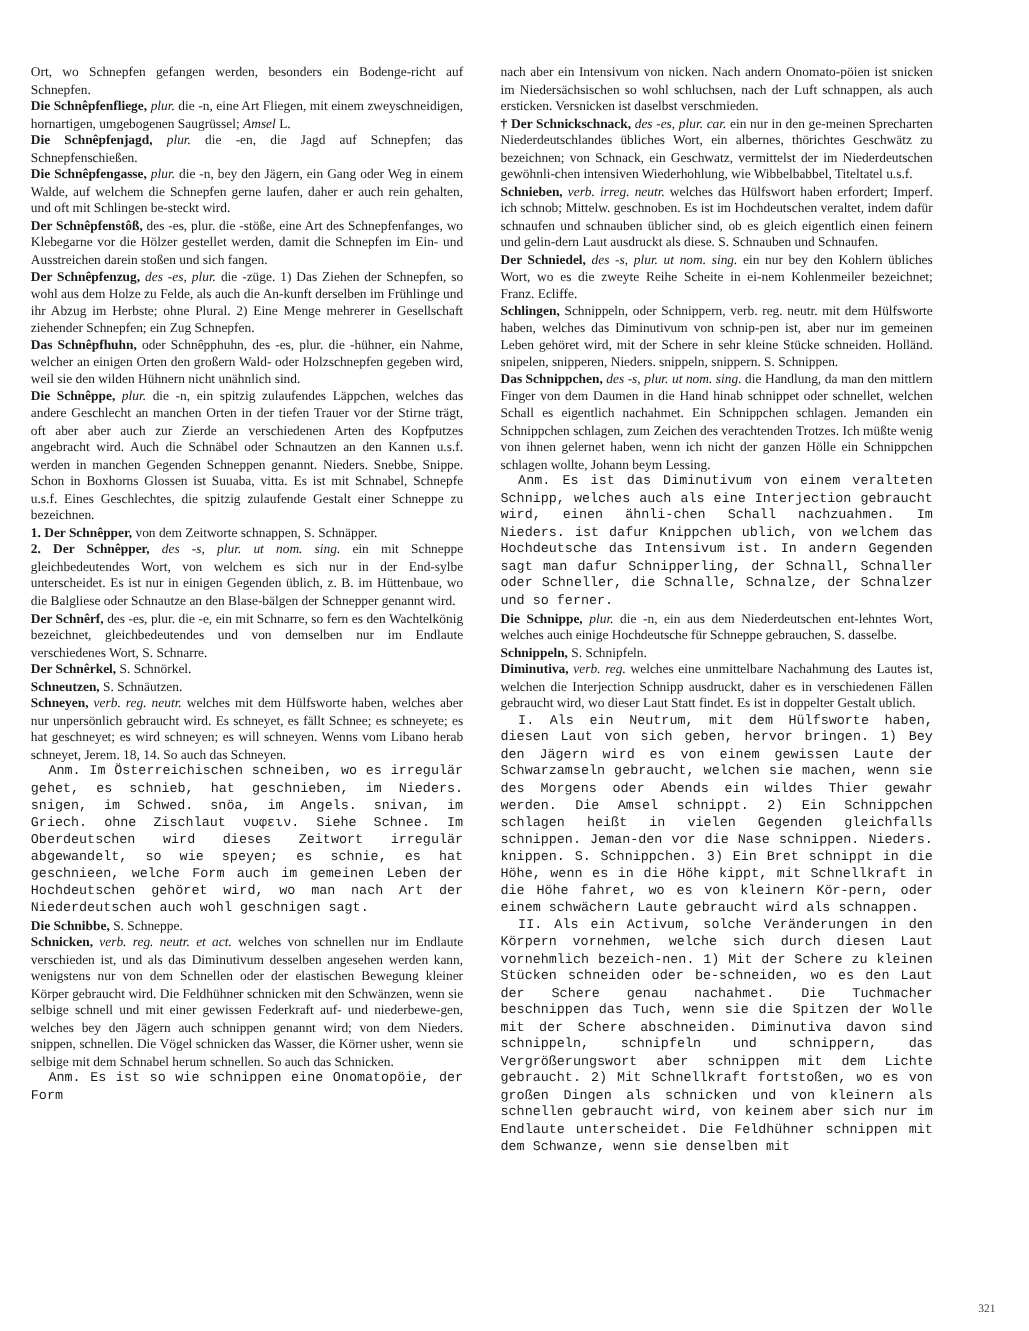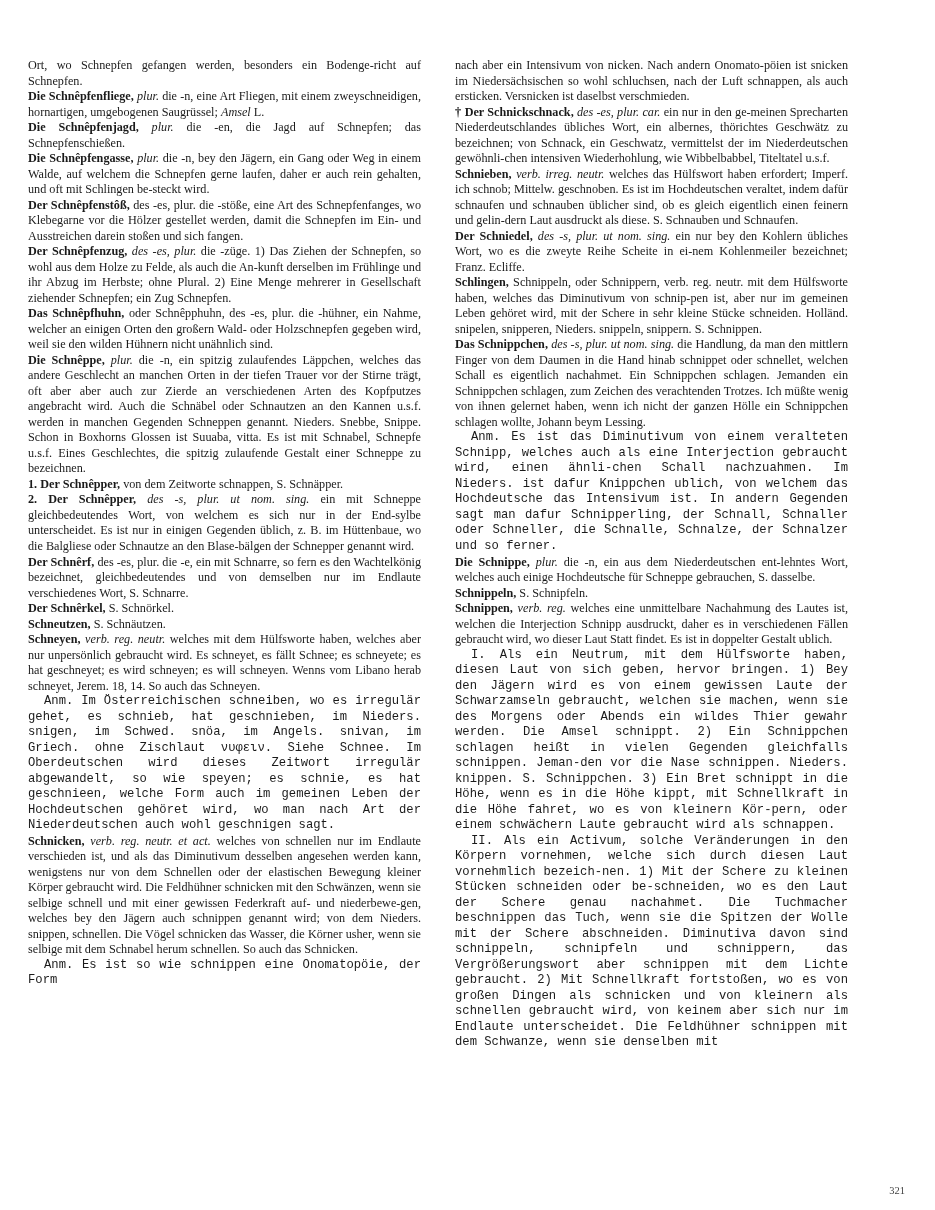--- a/index.html
+++ b/index.html
@@ -67,32 +67,33 @@
         <p><span class="bold">Der Schnêpfenzug,</span><span class="ital"> des -es, plur.</span><span> die -züge. 1) Das Ziehen der Schnepfen, so wohl aus dem Holze zu Felde, als auch die An-kunft derselben im Frühlinge und ihr Abzug im Herbste; ohne Plural. 2) Eine Menge mehrerer in Gesellschaft ziehender Schnepfen; ein Zug Schnepfen.</span></p>
         <p><span class="bold">Das Schnêpfhuhn,</span><span> oder Schnêpphuhn, des -es, plur. die -hühner, ein Nahme, welcher an einigen Orten den großern Wald- oder Holzschnepfen gegeben wird, weil sie den wilden Hühnern nicht unähnlich sind.</span></p>
         <p><span class="bold">Die Schnêppe,</span><span class="ital"> plur.</span><span> die -n, ein spitzig zulaufendes Läppchen, welches das andere Geschlecht an manchen Orten in der tiefen Trauer vor der Stirne trägt, oft aber aber auch zur Zierde an verschiedenen Arten des Kopfputzes angebracht wird. Auch die Schnäbel oder Schnautzen an den Kannen u.s.f. werden in manchen Gegenden Schneppen genannt. Nieders. Snebbe, Snippe. Schon in Boxhorns Glossen ist Suuaba, vitta. Es ist mit Schnabel, Schnepfe u.s.f. Eines Geschlechtes, die spitzig zulaufende Gestalt einer Schneppe zu bezeichnen.</span></p>
         <p><span class="bold">1. Der Schnêpper,</span><span> von dem Zeitworte schnappen, S. Schnäpper.</span></p>
         <p><span class="bold">2. Der Schnêpper,</span><span class="ital"> des -s, plur. ut nom. sing.</span><span> ein mit Schneppe gleichbedeutendes Wort, von welchem es sich nur in der End-sylbe unterscheidet. Es ist nur in einigen Gegenden üblich, z. B. im Hüttenbaue, wo die Balgliese oder Schnautze an den Blase-bälgen der Schnepper genannt wird.</span></p>
         <p><span class="bold">Der Schnêrf,</span><span> des -es, plur. die -e, ein mit Schnarre, so fern es den Wachtelkönig bezeichnet, gleichbedeutendes und von demselben nur im Endlaute verschiedenes Wort, S. Schnarre.</span></p>
         <p><span class="bold">Der Schnêrkel,</span><span> S. Schnörkel.</span></p>
         <p><span class="bold">Schneutzen,</span><span> S. Schnäutzen.</span></p>
         <p><span class="bold">Schneyen,</span><span class="ital"> verb. reg. neutr.</span><span> welches mit dem Hülfsworte haben, welches aber nur unpersönlich gebraucht wird. Es schneyet, es fällt Schnee; es schneyete; es hat geschneyet; es wird schneyen; es will schneyen. Wenns vom Libano herab schneyet, Jerem. 18, 14. So auch das Schneyen.</span></p>
         <p class="p-indent">Anm. Im Österreichischen schneiben, wo es irregulär gehet, es schnieb, hat geschnieben, im Nieders. snigen, im Schwed. snöa, im Angels. snivan, im Griech. ohne Zischlaut νυφειν. Siehe Schnee. Im Oberdeutschen wird dieses Zeitwort irregulär abgewandelt, so wie speyen; es schnie, es hat geschnieen, welche Form auch im gemeinen Leben der Hochdeutschen gehöret wird, wo man nach Art der Niederdeutschen auch wohl geschnigen sagt.</p>
+        <p><span class="bold">Die Schnibbe,</span><span> S. Schneppe.</span></p>
         <p><span class="bold">Schnicken,</span><span class="ital"> verb. reg. neutr. et act.</span><span> welches von schnellen nur im Endlaute verschieden ist, und als das Diminutivum desselben angesehen werden kann, wenigstens nur von dem Schnellen oder der elastischen Bewegung kleiner Körper gebraucht wird. Die Feldhühner schnicken mit den Schwänzen, wenn sie selbige schnell und mit einer gewissen Federkraft auf- und niederbewe-gen, welches bey den Jägern auch schnippen genannt wird; von dem Nieders. snippen, schnellen. Die Vögel schnicken das Wasser, die Körner usher, wenn sie selbige mit dem Schnabel herum schnellen. So auch das Schnicken.</span></p>
         <p class="p-indent">Anm. Es ist so wie schnippen eine Onomatopöie, der Form</p>
       </div>
     <div class="col" id="right-col">
         <p>nach aber ein Intensivum von nicken. Nach andern Onomato-pöien ist snicken im Niedersächsischen so wohl schluchsen, nach der Luft schnappen, als auch ersticken. Versnicken ist daselbst verschmieden.</p>
         <p><span class="bold">† Der Schnickschnack,</span><span class="ital"> des -es, plur. car.</span><span> ein nur in den ge-meinen Sprecharten Niederdeutschlandes übliches Wort, ein albernes, thörichtes Geschwätz zu bezeichnen; von Schnack, ein Geschwatz, vermittelst der im Niederdeutschen gewöhnli-chen intensiven Wiederhohlung, wie Wibbelbabbel, Titeltatel u.s.f.</span></p>
         <p><span class="bold">Schnieben,</span><span class="ital"> verb. irreg. neutr.</span><span> welches das Hülfswort haben erfordert; Imperf. ich schnob; Mittelw. geschnoben. Es ist im Hochdeutschen veraltet, indem dafür schnaufen und schnauben üblicher sind, ob es gleich eigentlich einen feinern und gelin-dern Laut ausdruckt als diese. S. Schnauben und Schnaufen.</span></p>
         <p><span class="bold">Der Schniedel,</span><span class="ital"> des -s, plur. ut nom. sing.</span><span> ein nur bey den Kohlern übliches Wort, wo es die zweyte Reihe Scheite in ei-nem Kohlenmeiler bezeichnet; Franz. Ecliffe.</span></p>
         <p><span class="bold">Schlingen,</span><span> Schnippeln, oder Schnippern, verb. reg. neutr. mit dem Hülfsworte haben, welches das Diminutivum von schnip-pen ist, aber nur im gemeinen Leben gehöret wird, mit der Schere in sehr kleine Stücke schneiden. Holländ. snipelen, snipperen, Nieders. snippeln, snippern. S. Schnippen.</span></p>
         <p><span class="bold">Das Schnippchen,</span><span class="ital"> des -s, plur. ut nom. sing.</span><span> die Handlung, da man den mittlern Finger von dem Daumen in die Hand hinab schnippet oder schnellet, welchen Schall es eigentlich nachahmet. Ein Schnippchen schlagen. Jemanden ein Schnippchen schlagen, zum Zeichen des verachtenden Trotzes. Ich müßte wenig von ihnen gelernet haben, wenn ich nicht der ganzen Hölle ein Schnippchen schlagen wollte, Johann beym Lessing.</span></p>
         <p class="p-indent">Anm. Es ist das Diminutivum von einem veralteten Schnipp, welches auch als eine Interjection gebraucht wird, einen ähnli-chen Schall nachzuahmen. Im Nieders. ist dafur Knippchen ublich, von welchem das Hochdeutsche das Intensivum ist. In andern Gegenden sagt man dafur Schnipperling, der Schnall, Schnaller oder Schneller, die Schnalle, Schnalze, der Schnalzer und so ferner.</p>
         <p><span class="bold">Die Schnippe,</span><span class="ital"> plur.</span><span> die -n, ein aus dem Niederdeutschen ent-lehntes Wort, welches auch einige Hochdeutsche für Schneppe gebrauchen, S. dasselbe.</span></p>
         <p><span class="bold">Schnippeln,</span><span> S. Schnipfeln.</span></p>
-        <p><span class="bold">Schnippen,</span><span class="ital"> verb. reg.</span><span> welches eine unmittelbare Nachahmung des Lautes ist, welchen die Interjection Schnipp ausdruckt, daher es in verschiedenen Fällen gebraucht wird, wo dieser Laut Statt findet. Es ist in doppelter Gestalt ublich.</span></p>
+        <p><span class="bold">Diminutiva,</span><span class="ital"> verb. reg.</span><span> welches eine unmittelbare Nachahmung des Lautes ist, welchen die Interjection Schnipp ausdruckt, daher es in verschiedenen Fällen gebraucht wird, wo dieser Laut Statt findet. Es ist in doppelter Gestalt ublich.</span></p>
         <p class="p-indent">I. Als ein Neutrum, mit dem Hülfsworte haben, diesen Laut von sich geben, hervor bringen. 1) Bey den Jägern wird es von einem gewissen Laute der Schwarzamseln gebraucht, welchen sie machen, wenn sie des Morgens oder Abends ein wildes Thier gewahr werden. Die Amsel schnippt. 2) Ein Schnippchen schlagen heißt in vielen Gegenden gleichfalls schnippen. Jeman-den vor die Nase schnippen. Nieders. knippen. S. Schnippchen. 3) Ein Bret schnippt in die Höhe, wenn es in die Höhe kippt, mit Schnellkraft in die Höhe fahret, wo es von kleinern Kör-pern, oder einem schwächern Laute gebraucht wird als schnappen.</p>
         <p class="p-indent">II. Als ein Activum, solche Veränderungen in den Körpern vornehmen, welche sich durch diesen Laut vornehmlich bezeich-nen. 1) Mit der Schere zu kleinen Stücken schneiden oder be-schneiden, wo es den Laut der Schere genau nachahmet. Die Tuchmacher beschnippen das Tuch, wenn sie die Spitzen der Wolle mit der Schere abschneiden. Diminutiva davon sind schnippeln, schnipfeln und schnippern, das Vergrößerungswort aber schnippen mit dem Lichte gebraucht. 2) Mit Schnellkraft fortstoßen, wo es von großen Dingen als schnicken und von kleinern als schnellen gebraucht wird, von keinem aber sich nur im Endlaute unterscheidet. Die Feldhühner schnippen mit dem Schwanze, wenn sie denselben mit</p>
       </div>
   </div>
   <div class="folio">321</div>
 </div>
 
 </body></html>

